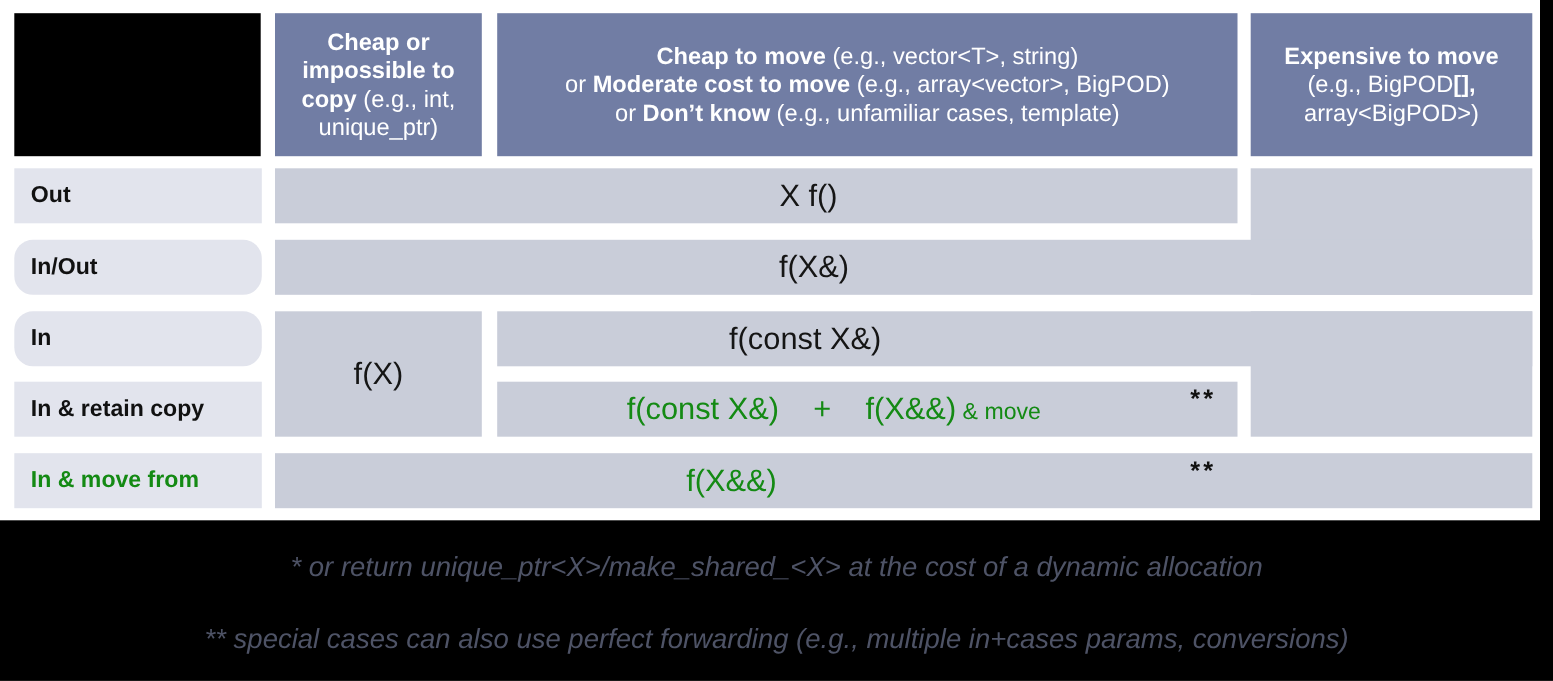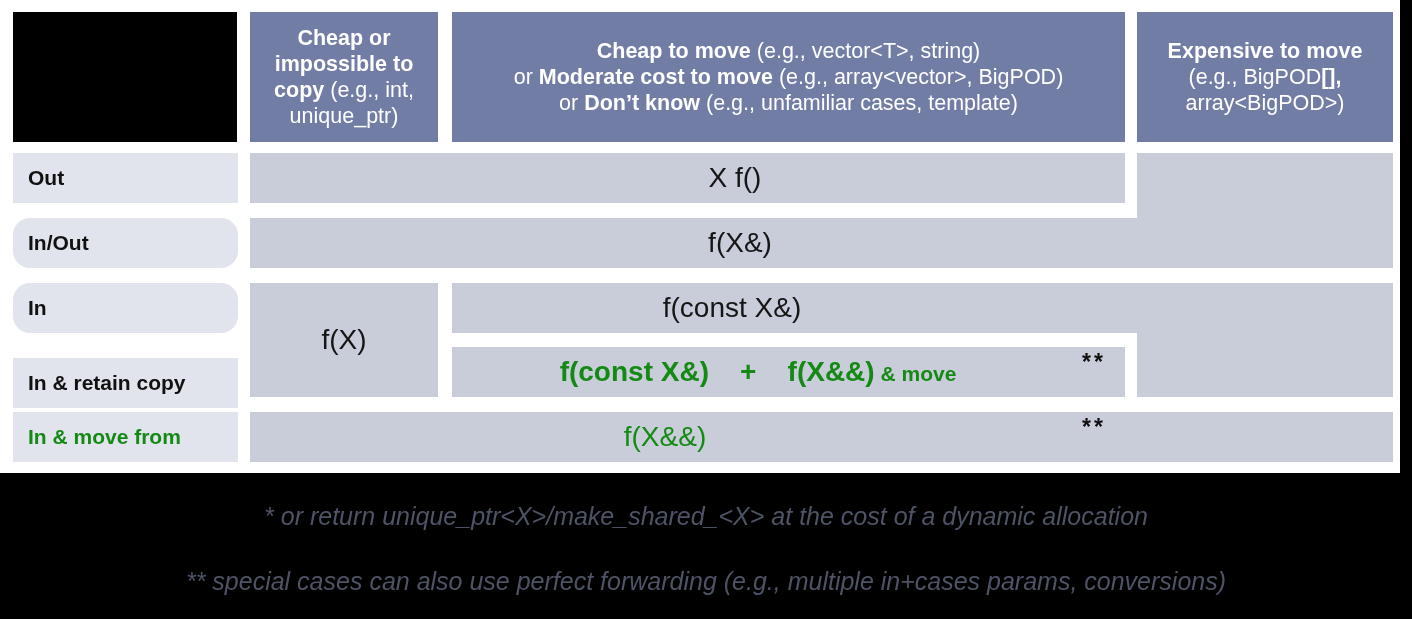--- a/index.html
+++ b/index.html
@@ -52,41 +52,41 @@
 
     <div class="abs rowlabel" style="left:13px;top:153px;width:225px;height:50px;">
         <span>Out</span>
       </div>
     <div class="abs rowlabel" style="left:13px;top:218px;width:225px;height:50px;border-radius:17px;">
         <span>In/Out</span>
       </div>
     <div class="abs rowlabel" style="left:13px;top:283px;width:225px;height:50px;border-radius:17px;">
         <span>In</span>
       </div>
-    <div class="abs rowlabel" style="left:13px;top:347px;width:225px;height:50px;margin-top:11px;">
+    <div class="abs rowlabel" style="left:13px;top:347px;width:225px;height:50px;">
         <span>In &amp; retain copy</span>
       </div>
     <div class="abs rowlabel green" style="left:13px;top:412px;width:225px;height:50px;">
         <span>In &amp; move from</span>
       </div>
 
     <div class="abs cell" style="left:250px;top:153px;width:875px;height:50px;"></div>
     <div class="abs cell" style="left:1137px;top:153px;width:256px;height:115px;"></div>
     <div class="abs cell" style="left:250px;top:218px;width:1143px;height:50px;"></div>
     <div class="abs cell" style="left:250px;top:283px;width:188px;height:114px;"></div>
     <div class="abs cell" style="left:452px;top:283px;width:941px;height:50px;"></div>
     <div class="abs cell" style="left:1137px;top:283px;width:256px;height:114px;"></div>
     <div class="abs cell" style="left:452px;top:347px;width:673px;height:50px;"></div>
     <div class="abs cell" style="left:250px;top:412px;width:1143px;height:50px;"></div>
 
     <div class="code" style="left:735px;top:153px;">X f()</div>
     <div class="code" style="left:740px;top:218px;">f(X&amp;)</div>
     <div class="code tall" style="left:344px;top:283px;">f(X)</div>
     <div class="code" style="left:732px;top:283px;">f(const X&amp;)</div>
-    <div class="code green" style="left:758px;top:347px;font-weight:bold;"><span>f(const X&amp;)    +    f(X&amp;&amp;)</span><span class="small"> &amp; move</span></div>
+    <div class="code green" style="left:758px;top:347px;"><span>f(const X&amp;)    +    f(X&amp;&amp;)</span><span class="small"> &amp; move</span></div>
     <div class="code green" style="left:665px;top:412px;">f(X&amp;&amp;)</div>
 
     <div class="ast" style="left:1082px;top:351px;">**</div>
     <div class="ast" style="left:1082px;top:416px;">**</div>
   </div>
 
   <div class="fn" style="top:502px;">* or return unique_ptr&lt;X&gt;/make_shared_&lt;X&gt; at the cost of a dynamic allocation</div>
   <div class="fn" style="top:567px;">** special cases can also use perfect forwarding (e.g., multiple in+cases params, conversions)</div>
 </div>
 

